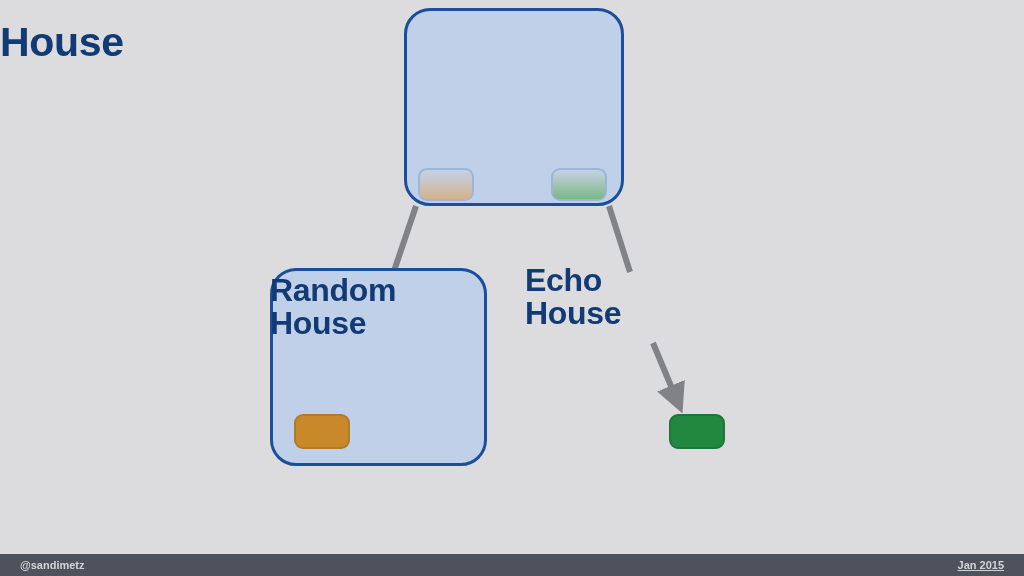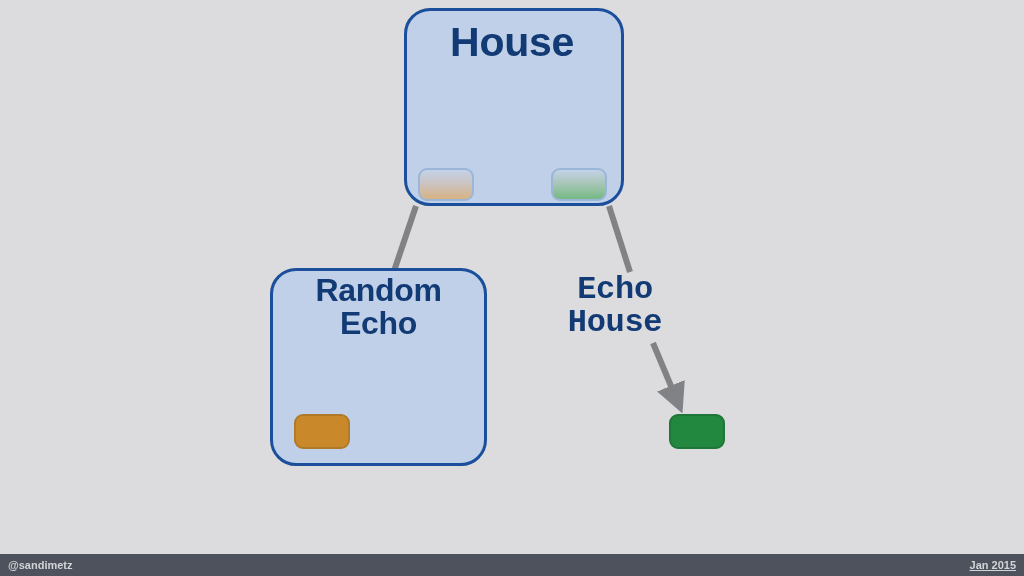--- a/index.html
+++ b/index.html
@@ -43,43 +43,42 @@
   #random-house-node {
     left: 270px;
     top: 268px;
     width: 217px;
     height: 198px;
   }
   
   .node-title {
     position: absolute;
     width: 100%;
-    text-align: center;
+    text-align: left;
     color: #123a74;
     font-weight: bold;
     letter-spacing: -0.3px;
     line-height: 1.02;
     white-space: pre-line;
   }
   #house-title {
     top: 22px;
     font-size: 41px;
   }
   #random-house-title {
     top: 274px;
     left: 270px;
     width: 217px;
     font-size: 32px;
   }
   #echo-house-title {
-    top: 274px;
+    top: 264px;
     left: 525px;
     width: 180px;
     font-size: 32px;
-    font-family: Liberation Mono, monospace;
   }
   
   .slot {
     position: absolute;
     width: 56px;
     height: 33px;
     border: 2px solid #9bb6d8;
     border-radius: 9px;
     box-sizing: border-box;
   }
@@ -119,21 +118,21 @@
     left: 0;
     bottom: 0;
     width: 1024px;
     height: 22px;
     background: #4e525c;
     color: #d2d4d8;
     font-size: 11px;
     display: flex;
     align-items: center;
     justify-content: space-between;
-    padding: 0 8px;
+    padding: 0 20px;
     box-sizing: border-box;
     font-weight: bold;
   }
   #footer-handle { letter-spacing: 0px; }
   #footer-date { letter-spacing: 0px; text-decoration: underline; }
 </style>
 </head>
 <body>
 
 <div id="slide">
@@ -154,21 +153,21 @@
     <line x1="653" y1="343" x2="676" y2="398" stroke="#808285" stroke-width="6" stroke-linecap="butt" marker-end="url(#arrowhead-gray)"></line>
   </svg>
 
   <div class="node-box" id="house-node"></div>
   <div class="node-title" id="house-title">House</div>
   <div class="slot" id="house-slot-left"></div>
   <div class="slot" id="house-slot-right"></div>
 
   <div class="node-box" id="random-house-node"></div>
   <div class="node-title" id="random-house-title">Random
-Echo</div>
+House</div>
   <div class="instance-box" id="random-instance"></div>
 
   <div class="node-title" id="echo-house-title">Echo
 House</div>
   <div class="instance-box" id="echo-instance"></div>
 
   <div id="footer">
     <span id="footer-handle">@sandimetz</span>
     <span id="footer-date">Jan 2015</span>
   </div>

